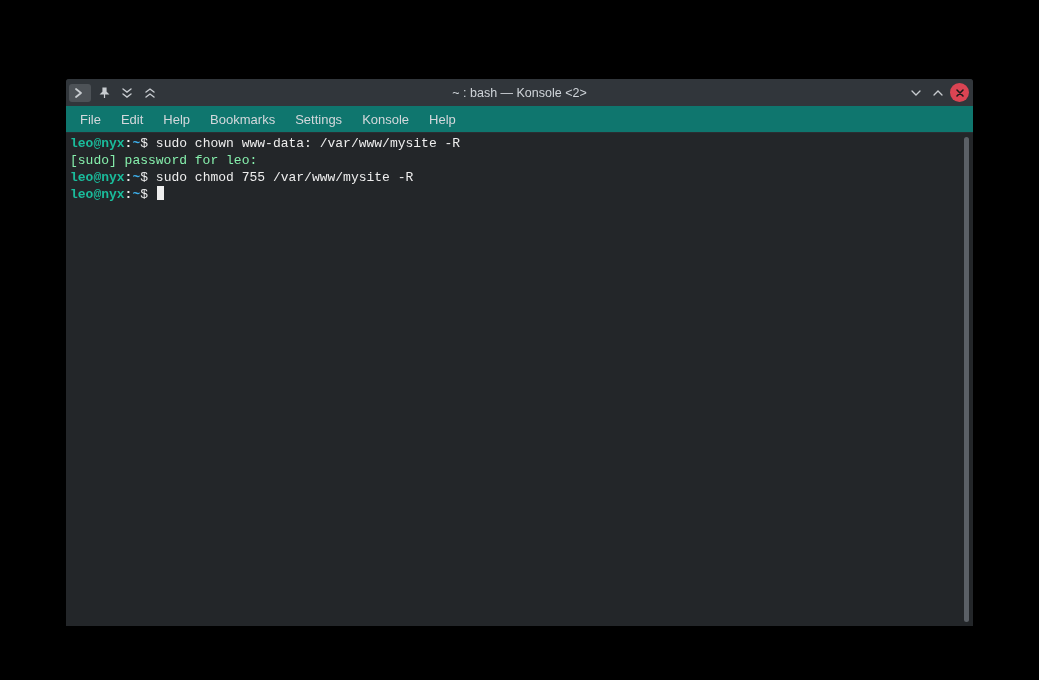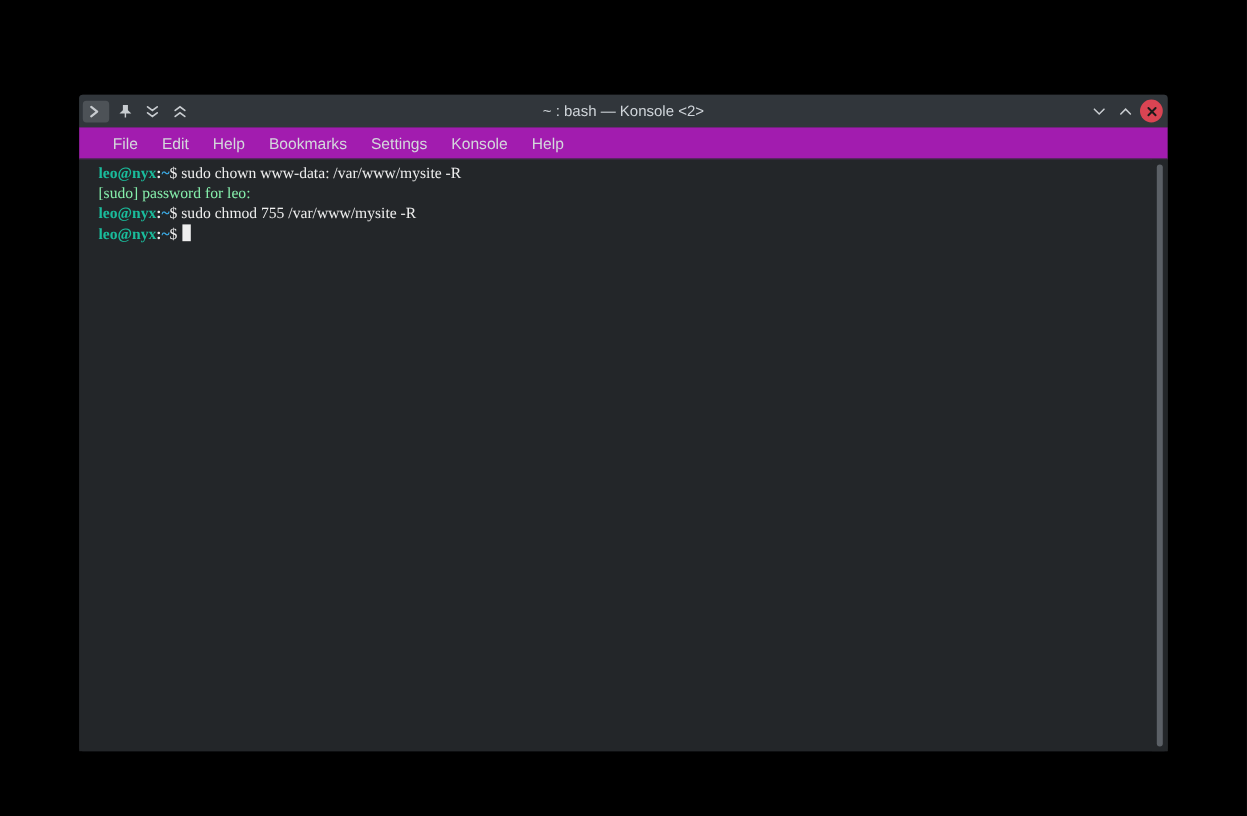--- a/index.html
+++ b/index.html
@@ -72,42 +72,42 @@
     height: 19px;
     background: #da4453;
     border-radius: 50%;
     display: flex;
     align-items: center;
     justify-content: center;
     color: #2b1214;
   }
   .menubar {
     height: 27px;
-    background: #a21caf;
+    background: #0f766e;
     display: flex;
     align-items: center;
     gap: 0;
-    padding: 0 18px;
+    padding: 0 4px;
     border-bottom: 1px solid #2a2e32;
   }
   .menu-item {
     color: #d4d8dc;
     font-size: 13px;
     padding: 4px 10px;
     cursor: default;
   }
   .terminal-wrap {
     flex: 1;
     display: flex;
     background: #232629;
   }
   .terminal {
     flex: 1;
-    padding: 2px 16px;
-    font-family: Liberation Serif, serif;
+    padding: 2px 4px;
+    font-family: Liberation Mono, monospace;
     font-size: 13px;
     line-height: 17px;
     color: #eeeeee;
     white-space: pre;
   }
   .t-user { color: #1abc9c; font-weight: bold; }
   .t-colon { color: #eeeeee; font-weight: bold;}
   .t-path { color: #3daee9; font-weight: bold; }
   .t-dollar { color: #eeeeee; }
   .t-cmd { color: #eeeeee; }

